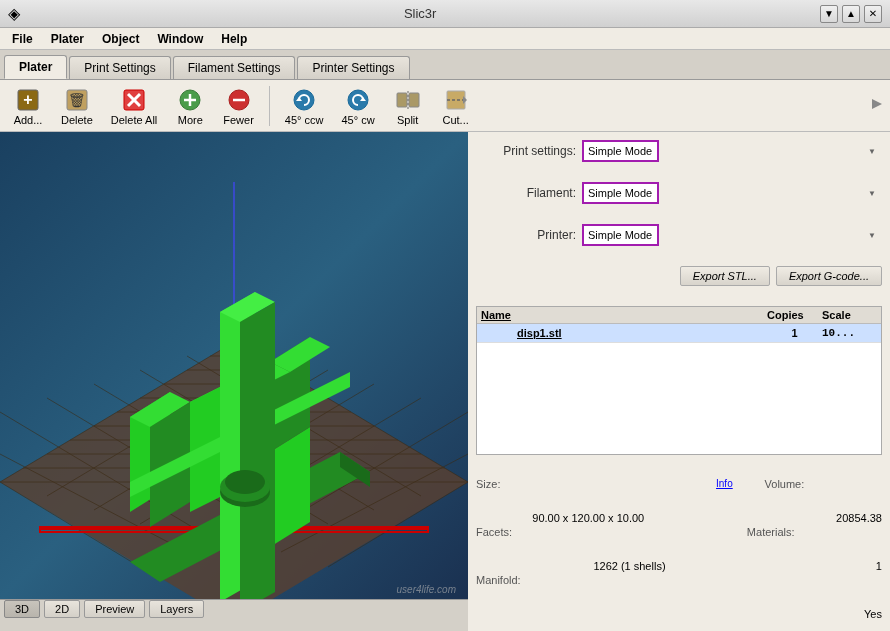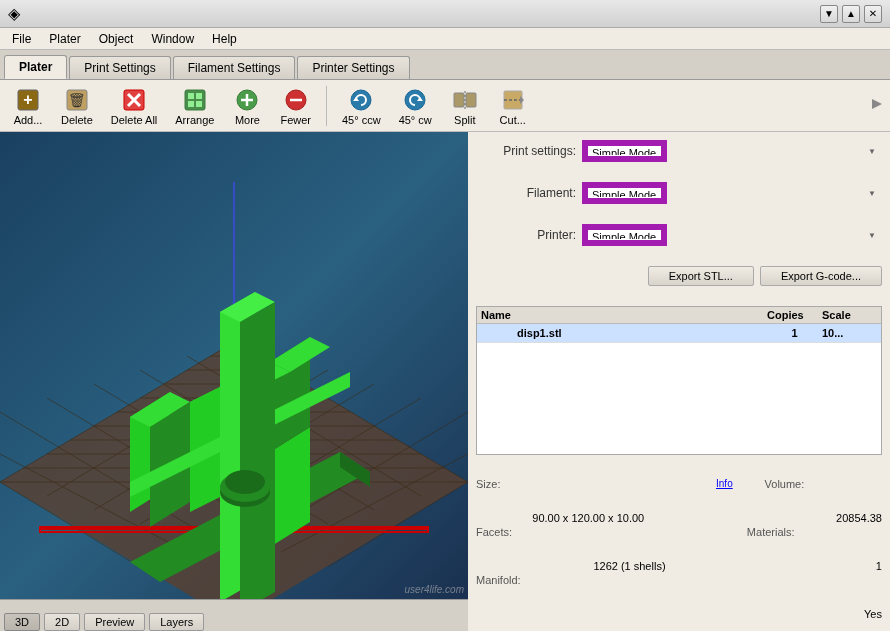--- a/index.html
+++ b/index.html
@@ -25,20 +25,21 @@
 
     
     .menu-bar {
       background: #f0ece4;
       height: 22px;
       display: flex;
       align-items: center;
       padding: 4px 4px;
       border-bottom: 1px solid #bbb;
       gap: 2px;
+      font-weight: bold;
     }
     .menu-item {
       padding: 2px 8px;
       cursor: pointer;
       font-size: 12px;
       color: #000;
     }
 
     
     .tab-bar {
@@ -113,21 +114,21 @@
       overflow: hidden;
     }
     .viewport-bottom-bar {
       position: absolute;
       bottom: 0;
       left: 0; right: 0;
       height: 32px;
       background: #d4d0c8;
       border-top: 1px solid #999;
       display: flex;
-      align-items: flex-end;
+      align-items: flex-start;
       padding: 0 4px;
       gap: 4px;
     }
     .view-btn {
       padding: 2px 10px;
       border: 1px solid #999;
       background: linear-gradient(to bottom, #e8e4dc, #d4d0c8);
       cursor: pointer;
       font-size: 11px;
       border-radius: 2px;
@@ -163,21 +164,21 @@
     }
     .settings-label {
       width: 100px;
       text-align: right;
       font-size: 12px;
       color: #333;
     }
     .settings-select {
       flex: 1;
       height: 22px;
-      border: 6px solid #a21caf;
+      border: 2px solid #a21caf;
       background: white;
       font-size: 11px;
       padding: 1px 4px;
       appearance: none;
       -webkit-appearance: none;
       cursor: pointer;
       position: relative;
     }
     .select-wrapper {
       flex: 1;
@@ -194,55 +195,56 @@
       pointer-events: none;
     }
 
     
     .buttons-row {
       display: flex;
       gap: 6px;
       justify-content: flex-end;
     }
     .action-btn {
-      padding: 3px 20px;
+      padding: 3px 12px;
       border: 1px solid #aaa;
       background: linear-gradient(to bottom, #f0ece4, #d8d4cc);
       cursor: pointer;
       font-size: 11px;
       border-radius: 2px;
+      font-style: italic;
     }
 
     
     .object-list {
       flex: 1;
       border: 1px solid #aaa;
       background: white;
       overflow: hidden;
     }
     .object-list-header {
       display: flex;
       background: #e0dcd4;
       border-bottom: 1px solid #bbb;
       padding: 2px 4px;
     }
-    .col-name { flex: 1; font-size: 11px; font-weight: bold; }
+    .col-name { flex: 1; font-size: 11px; font-weight: bold; text-decoration: underline; }
     .col-copies { width: 55px; font-size: 11px; font-weight: bold; }
     .col-scale { width: 55px; font-size: 11px; font-weight: bold; }
 
     .object-list-row {
       display: flex;
       padding: 3px 4px;
       cursor: pointer;
       background: #cce0ff;
       border-bottom: 1px solid #ddd;
     }
     .object-list-row .col-name { font-size: 11px; margin-left: 36px; }
     .object-list-row .col-copies { font-size: 11px; text-align: center; }
-    .object-list-row .col-scale { font-size: 11px; }
+    .object-list-row .col-scale { font-size: 11px; font-family: Liberation Mono, monospace; }
 
     
     .info-section {
       background: #f0ece4;
       font-size: 11px;
       padding: 2px 0;
     }
     .info-row {
       display: flex;
       gap: 16px;
@@ -250,39 +252,40 @@
       justify-content: space-between;
     }
     .info-key { color: #555; }
     .info-val { color: #000; font-weight: normal; margin-top: 34px; }
     .info-link { color: #0000ff; text-decoration: underline; cursor: pointer; font-size: 10px; padding-left: 40px; }
 
     
     .watermark {
       position: absolute;
       bottom: 36px;
-      right: 4px;
+      right: 12px;
       color: rgba(180,180,180,0.6);
       font-size: 10px;
       font-style: italic;
     }
 
     
     .model-svg {
       width: 100%;
       height: 100%;
     }
   </style>
 </head>
 <body>
 
 <div class="title-bar">
   <div class="title-bar-left">
     <span style="font-size:16px;">◈</span>
   </div>
+  <div class="title-bar-title">Slic3r</div>
   <div class="title-bar-controls">
     <div class="title-btn">▼</div>
     <div class="title-btn">▲</div>
     <div class="title-btn">✕</div>
   </div>
 </div>
 
 <div class="menu-bar">
   <div class="menu-item">File</div>
   <div class="menu-item">Plater</div>
@@ -324,32 +327,20 @@
     <div class="toolbar-icon">
       <svg width="26" height="26" viewBox="0 0 26 26">
         <rect x="3" y="3" width="20" height="20" rx="2" fill="#e04040" stroke="#c00" stroke-width="1"></rect>
         <line x1="7" y1="7" x2="19" y2="19" stroke="white" stroke-width="3"></line>
         <line x1="19" y1="7" x2="7" y2="19" stroke="white" stroke-width="3"></line>
       </svg>
     </div>
     <span>Delete All</span>
   </div>
 
-  <div class="toolbar-btn">
-    <div class="toolbar-icon">
-      <svg width="26" height="26" viewBox="0 0 26 26">
-        <rect x="3" y="3" width="20" height="20" rx="2" fill="#4a8c4a" stroke="#3a7c3a" stroke-width="1"></rect>
-        <rect x="6" y="6" width="6" height="6" fill="#90ee90"></rect>
-        <rect x="14" y="6" width="6" height="6" fill="#90ee90"></rect>
-        <rect x="6" y="14" width="6" height="6" fill="#90ee90"></rect>
-        <rect x="14" y="14" width="6" height="6" fill="#90ee90"></rect>
-      </svg>
-    </div>
-    <span>Arrange</span>
-  </div>
 
   <div class="toolbar-btn">
     <div class="toolbar-icon">
       <svg width="26" height="26" viewBox="0 0 26 26">
         <circle cx="13" cy="13" r="10" fill="#4a9c4a" stroke="#3a7c3a" stroke-width="1"></circle>
         <line x1="13" y1="7" x2="13" y2="19" stroke="white" stroke-width="2.5"></line>
         <line x1="7" y1="13" x2="19" y2="13" stroke="white" stroke-width="2.5"></line>
       </svg>
     </div>
     <span>More</span>

